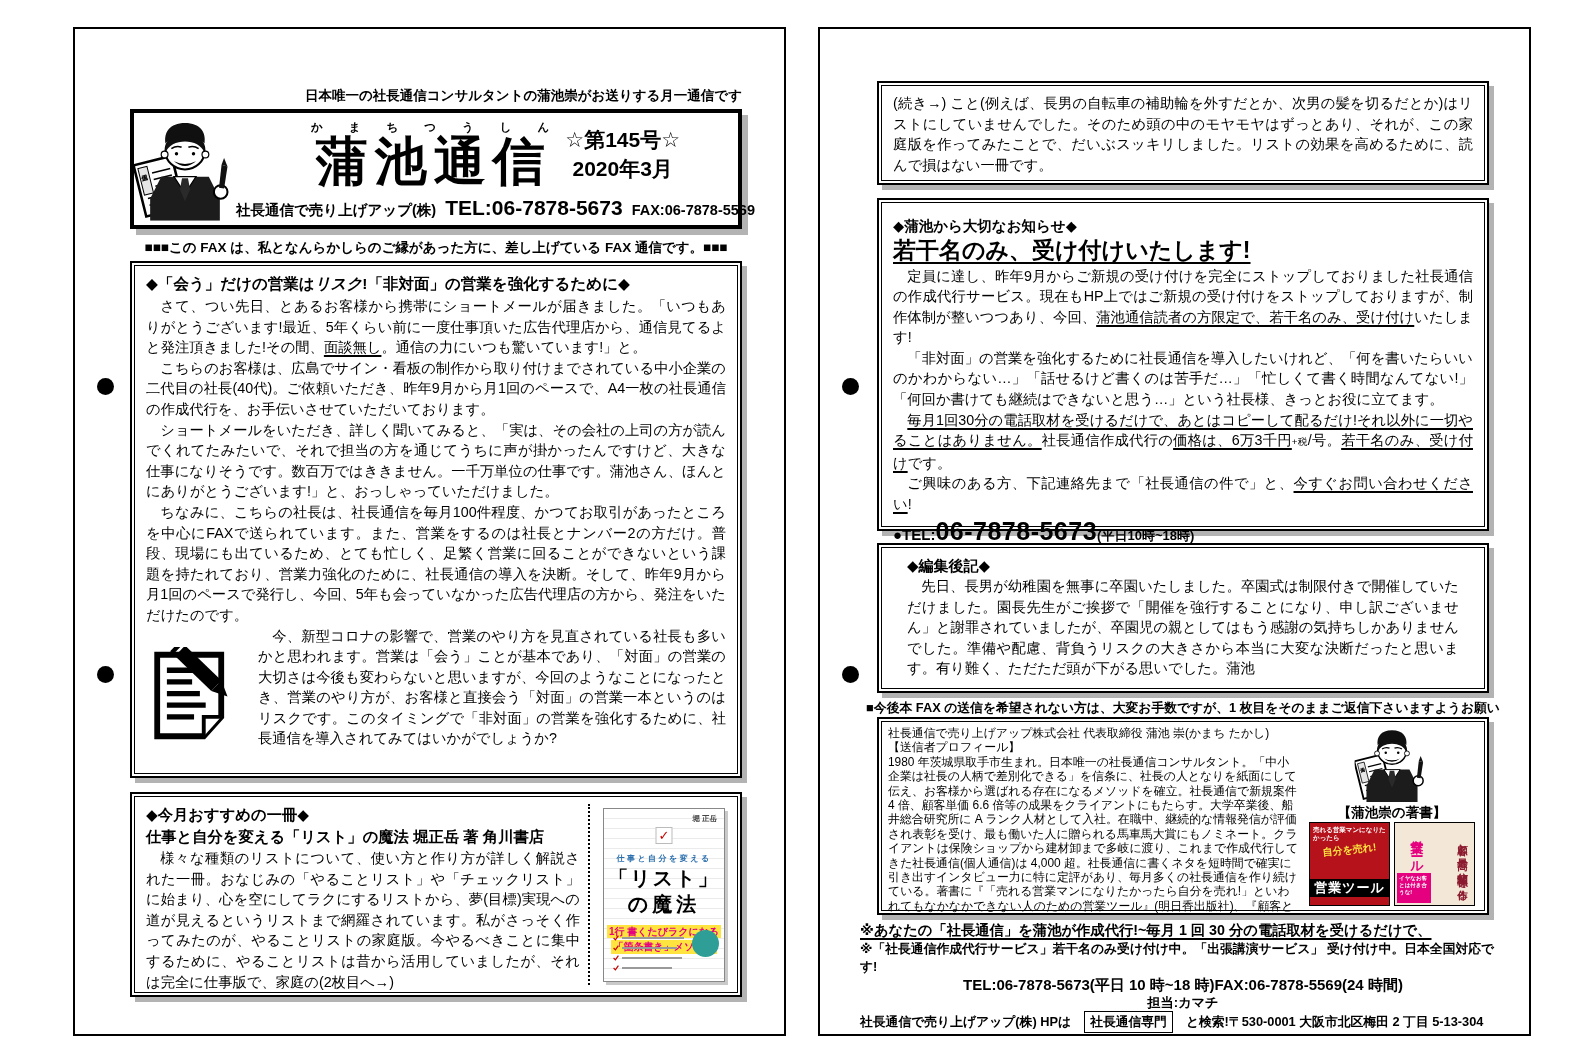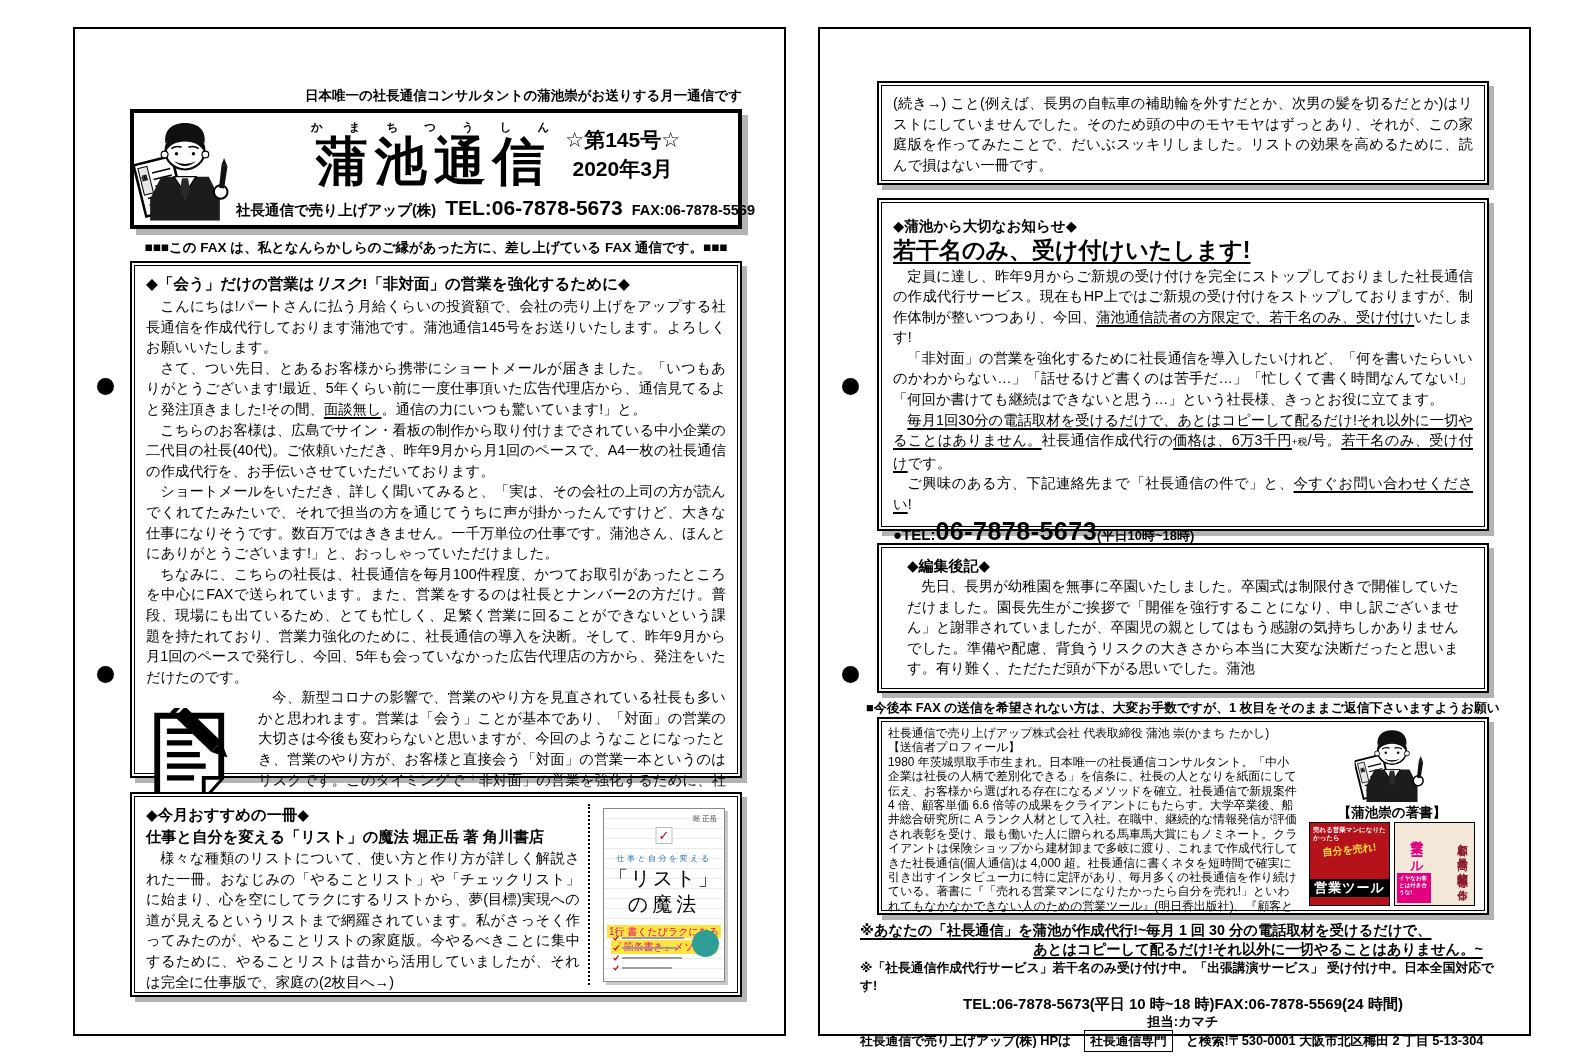--- a/index.html
+++ b/index.html
@@ -45,21 +45,21 @@
   .p-last { overflow:hidden; }
   .note-float { float:left; width:100px; height:97px; margin:21px 12px 0 0; }
   .book-box { left:55px; top:763px; width:612px; height:205px; }
   .book-box .dbox-inner { padding:10px 12px 10px 14px; display:flex; }
   .book-text { flex:1; }
   .bb-heading, .bb-line { font-weight:bold; font-size:15.3px; line-height:22px; }
   .book-divider { border-left:2px dotted #000; margin:0 10px 0 8px; }
   .cover-wrap { width:128px; display:flex; align-items:center; justify-content:center; }
   .cover { position:relative; width:122px; height:174px; border:1px solid #888;
     background:repeating-linear-gradient(to bottom,#fff 0 9px,#ebebeb 9px 10px);
-    box-shadow:3px 3px 0 #c9c9c9; font-weight:normal; }
+    box-shadow:3px 3px 0 #c9c9c9; font-weight:bold; }
   .cv-author { position:absolute; top:5px; right:7px; font-size:7.5px; color:#444; }
   .cv-check { position:absolute; top:18px; left:50%; transform:translateX(-50%); width:17px; height:17px;
     border:1px solid #bbb; background:#fff; color:#c40000; font-size:13px; line-height:16px; text-align:center; }
   .cv-tag { position:absolute; top:44px; width:100%; text-align:center; color:#2a6fae;
     font-size:8px; letter-spacing:2.5px; }
   .cv-t1 { position:absolute; top:56px; width:100%; text-align:center; font-size:20px; letter-spacing:2px; }
   .cv-t2 { position:absolute; top:82px; width:100%; text-align:center; font-size:20px; letter-spacing:4px; }
   .cv-bands { position:absolute; top:114px; width:100%; text-align:center; line-height:13.5px; }
   .cv-band { display:inline-block; background:#ffe33f; color:#e4007f; font-size:10px; padding:0 2px; }
   .cv-checklist { position:absolute; left:9px; bottom:9px; }
@@ -198,21 +198,20 @@
         <span class="hb-fax">FAX:06-7878-5569</span>
       </div>
     </div>
   </div>
 
   <div class="fax-note">■■■この FAX は、私となんらかしらのご縁があった方に、差し上げている FAX 通信です。■■■</div>
 
   <div class="dbox article-box">
     <div class="dbox-inner">
       <div class="art-title"><span>◆「会う」だけの営業は</span><span class="i">リスク</span><span>!「非対面」の営業を強化するために◆</span></div>
-      <p class="jp"><span>こんにちは!パートさんに払う月給くらいの投資額で、会社の売り上げをアップする社長通信を作成代行しております蒲池です。蒲池通信145号をお送りいたします。よろしくお願いいたします。</span></p>
       <p class="jp"><span>さて、つい先日、とあるお客様から携帯にショートメールが届きました。「いつもありがとうございます!最近、5年くらい前に一度仕事頂いた広告代理店から、通信見てるよと発注頂きました!その間、</span><span class="u">面談無し</span><span>。通信の力にいつも驚いています!」と。</span></p>
       <p class="jp"><span>こちらのお客様は、広島でサイン・看板の制作から取り付けまでされている中小企業の二代目の社長(40代)。ご依頼いただき、昨年9月から月1回のペースで、A4一枚の社長通信の作成代行を、お手伝いさせていただいております。</span></p>
       <p class="jp"><span>ショートメールをいただき、詳しく聞いてみると、「実は、その会社の上司の方が読んでくれてたみたいで、それで担当の方を通じてうちに声が掛かったんですけど、大きな仕事になりそうです。数百万ではききません。一千万単位の仕事です。蒲池さん、ほんとにありがとうございます!」と、おっしゃっていただけました。</span></p>
       <p class="jp"><span>ちなみに、こちらの社長は、社長通信を毎月100件程度、かつてお取引があったところを中心にFAXで送られています。また、営業をするのは社長とナンバー2の方だけ。普段、現場にも出ているため、とても忙しく、足繁く営業に回ることができないという課題を持たれており、営業力強化のために、社長通信の導入を決断。そして、昨年9月から月1回のペースで発行し、今回、5年も会っていなかった広告代理店の方から、発注をいただけたのです。</span></p>
       <div class="p-last">
         <svg class="note-float" viewBox="0 0 100 100">
             <use href="#sym-note"></use>
           </svg>
         <p class="jp"><span>今、新型コロナの影響で、営業のやり方を見直されている社長も多いかと思われます。営業は「会う」ことが基本であり、「対面」の営業の大切さは今後も変わらないと思いますが、今回のようなことになったとき、営業のやり方が、お客様と直接会う「対面」の営業一本というのはリスクです。このタイミングで「非対面」の営業を強化するために、社長通信を導入されてみてはいかがでしょうか?</span></p>
       </div>
@@ -326,21 +325,20 @@
         </div>
       </div>
       <div>社長通信で売り上げアップ株式会社  代表取締役  蒲池 崇(かまち たかし)</div>
       <div>【送信者プロフィール】</div>
       <span>1980 年茨城県取手市生まれ。日本唯一の社長通信コンサルタント。「中小企業は社長の人柄で差別化できる」を信条に、社長の人となりを紙面にして伝え、お客様から選ばれる存在になるメソッドを確立。社長通信で新規案件 4 倍、顧客単価 6.6 倍等の成果をクライアントにもたらす。大学卒業後、船井総合研究所に A ランク人材として入社。在職中、継続的な情報発信が評価され表彰を受け、最も働いた人に贈られる馬車馬大賞にもノミネート。クライアントは保険ショップから建材卸まで多岐に渡り、これまで作成代行してきた社長通信(個人通信)は 4,000 超。社長通信に書くネタを短時間で確実に引き出すインタビュー力に特に定評があり、毎月多くの社長通信を作り続けている。著書に『「売れる営業マンになりたかったら自分を売れ!」といわれてもなかなかできない人のための営業ツール』(明日香出版社)、『顧客と最高の信頼関係を作る営業ツール』(フォレスト出版)がある。</span>
     </div>
   </div>
 
   <div class="footer">
     <div class="f1 u">※あなたの「社長通信」を蒲池が作成代行!~毎月 1 回 30 分の電話取材を受けるだけで、</div>
-    <div class="f2 u">あとはコピーして配るだけ!それ以外に一切やることはありません。~</div>
     <div class="f3">※「社長通信作成代行サービス」若干名のみ受け付け中。「出張講演サービス」 受け付け中。日本全国対応です!</div>
     <div class="f4">TEL:06-7878-5673(平日 10 時~18 時)FAX:06-7878-5569(24 時間)</div>
     <div class="f5">担当:カマチ</div>
     <div class="f6">
       <span>社長通信で売り上げアップ(株) HPは</span><span class="boxed">社長通信専門</span><span>と検索!〒530-0001 大阪市北区梅田 2 丁目 5-13-304</span>
     </div>
   </div>
 </div>
 
 </body></html>

